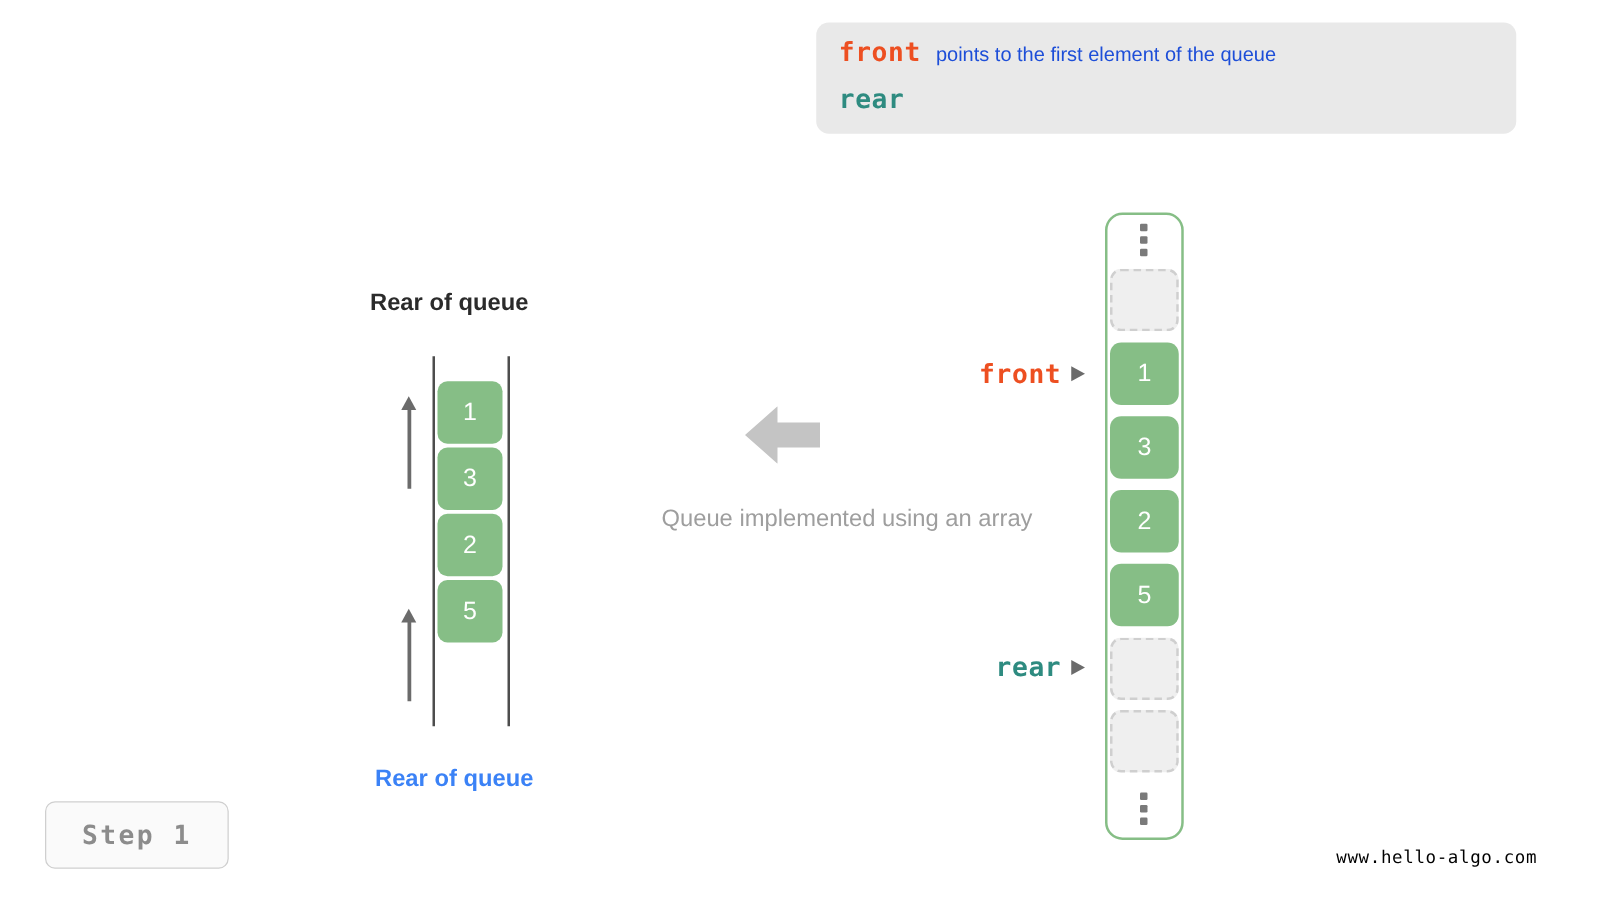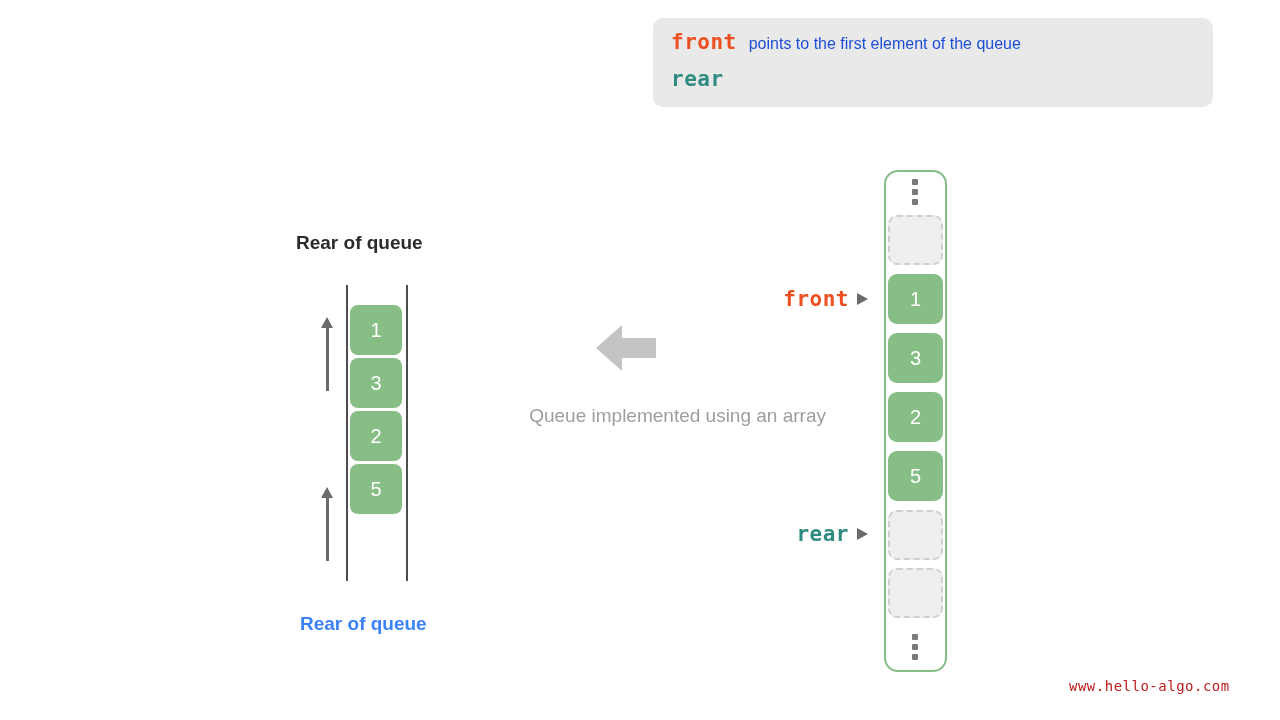--- a/index.html
+++ b/index.html
@@ -259,21 +259,21 @@
     color: #8c8c8c;
   }
 
   
   #watermark {
     left: 1069px;
     top: 678px;
     font-family: "DejaVu Sans Mono", monospace;
     font-size: 14px;
     letter-spacing: 0.5px;
-    color: #b91c1c;
+    color: #000000;
     white-space: nowrap;
   }
 </style>
 </head>
 <body>
 
 <div id="stage">
 
   <div id="legend-box" class="abs">
     <div class="legend-line">
@@ -338,16 +338,17 @@
   <div id="ptr-front" class="abs ptr">
     <span>front</span>
     <span class="tri"></span>
   </div>
   <div id="ptr-rear" class="abs ptr">
     <span>rear</span>
     <span class="tri"></span>
   </div>
 
 
+  <div id="step-badge" class="abs">Step 1</div>
 
   <div id="watermark" class="abs">www.hello-algo.com</div>
 
 </div>
 
 </body></html>

